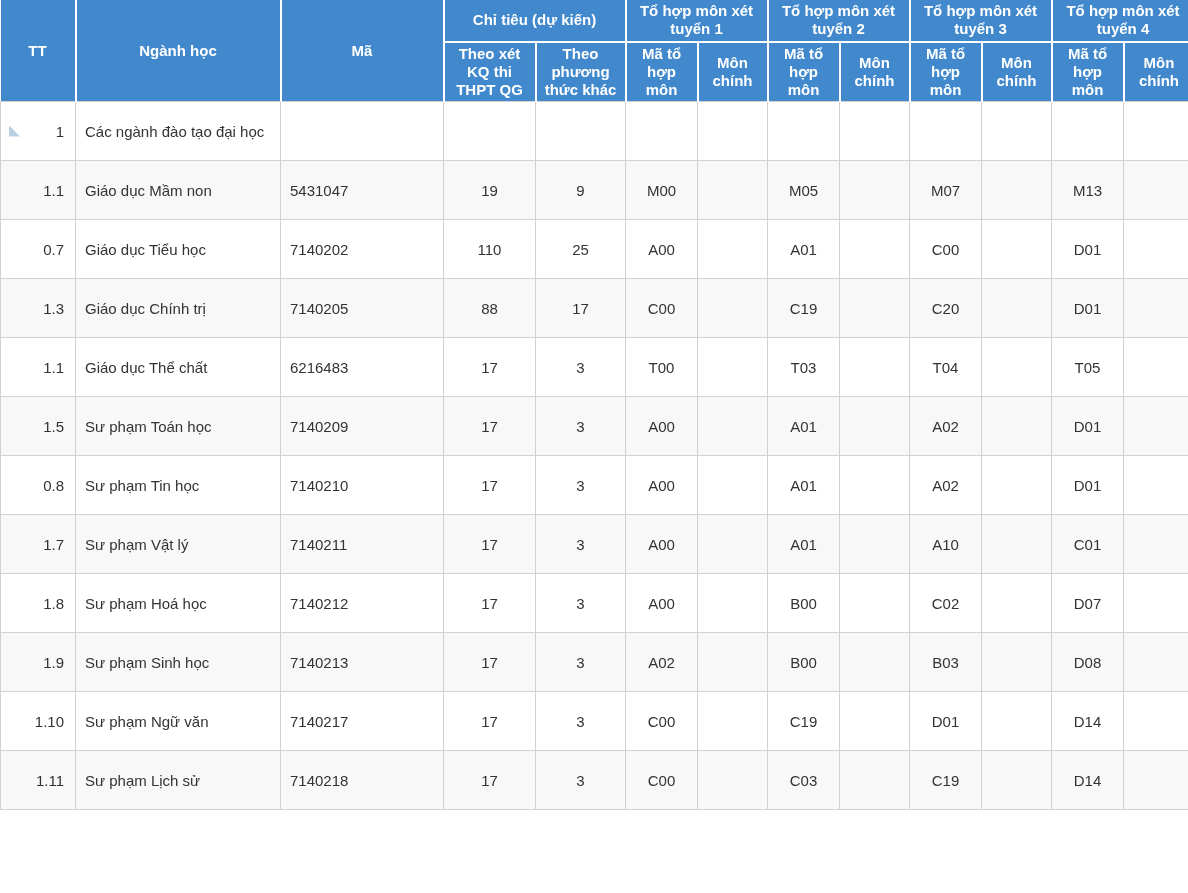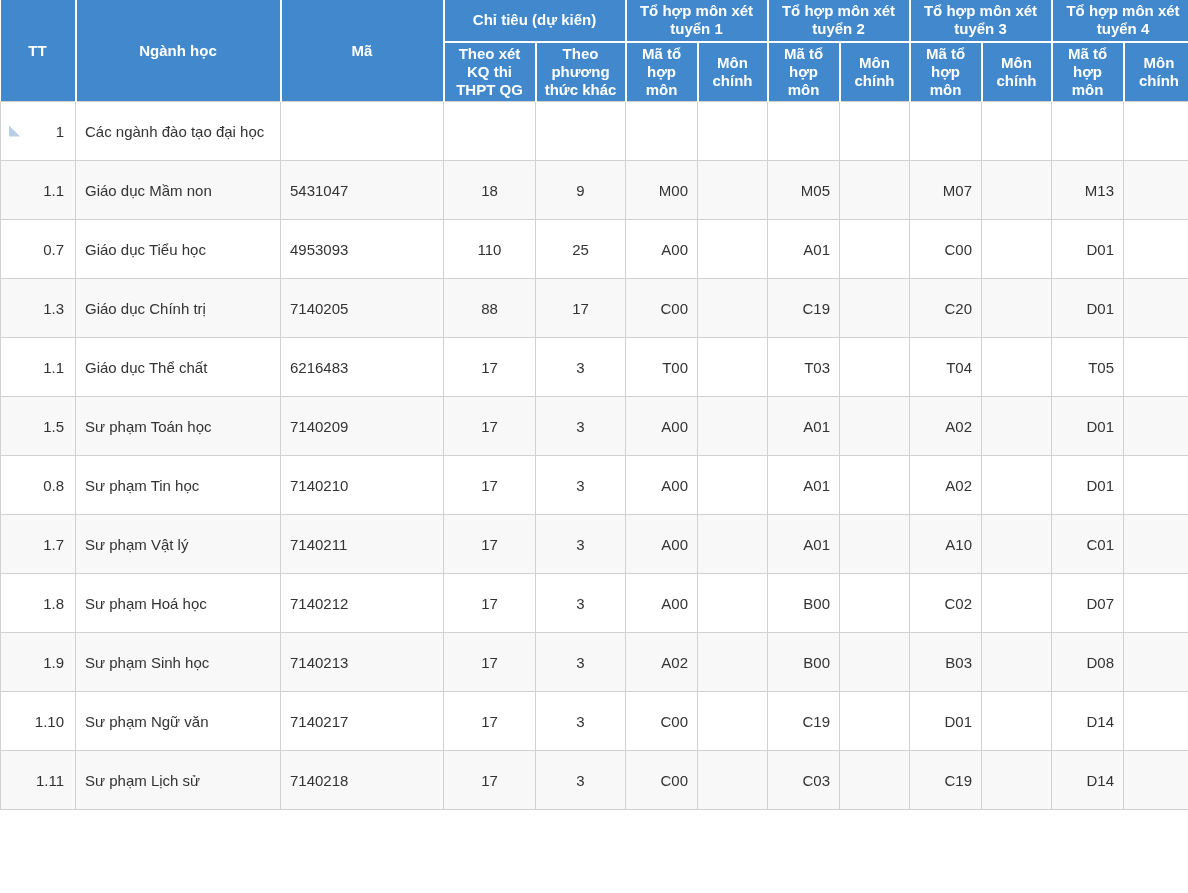--- a/index.html
+++ b/index.html
@@ -57,21 +57,21 @@
   tbody tr.even td { background: #f8f8f8; }
 
   td.tt {
     text-align: right;
     padding-right: 11px;
     white-space: nowrap;
   }
   td.name      { text-align: left; }
   td.code      { text-align: left; }
   td.num       { text-align: center; }
-  td.combo     { text-align: right; }
+  td.combo     { text-align: center; }
   td.subject   { text-align: left; }
 
   tr.group td.tt {
     position: relative;
     padding-left: 22px;
   }
   tr.group td.name { padding-right: 6px; }
 
   .toggle-tri {
     position: absolute;
@@ -153,35 +153,35 @@
         <td class="subject"></td>
         <td class="combo"></td>
         <td class="subject"></td>
         <td class="combo"></td>
         <td class="subject"></td>
       </tr>
       <tr class="even">
         <td class="tt">1.1</td>
         <td class="name">Giáo dục Mầm non</td>
         <td class="code">5431047</td>
-        <td class="num">18</td>
+        <td class="num">19</td>
         <td class="num">9</td>
         <td class="combo">M00</td>
         <td class="subject"></td>
         <td class="combo">M05</td>
         <td class="subject"></td>
         <td class="combo">M07</td>
         <td class="subject"></td>
         <td class="combo">M13</td>
         <td class="subject"></td>
       </tr>
       <tr class="odd">
         <td class="tt">0.7</td>
         <td class="name">Giáo dục Tiểu học</td>
-        <td class="code">4953093</td>
+        <td class="code">7140202</td>
         <td class="num">110</td>
         <td class="num">25</td>
         <td class="combo">A00</td>
         <td class="subject"></td>
         <td class="combo">A01</td>
         <td class="subject"></td>
         <td class="combo">C00</td>
         <td class="subject"></td>
         <td class="combo">D01</td>
         <td class="subject"></td>

